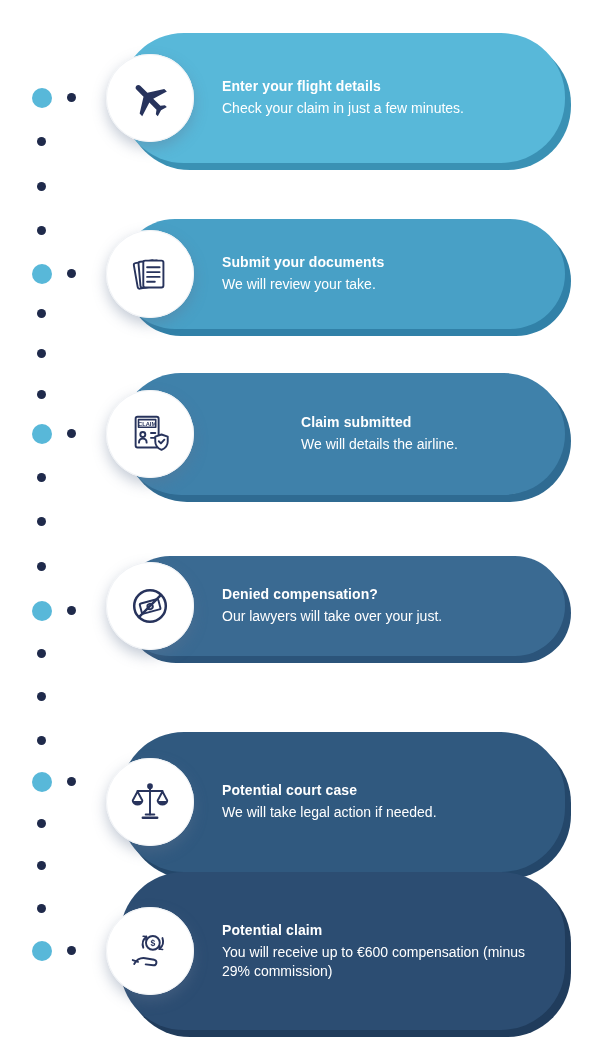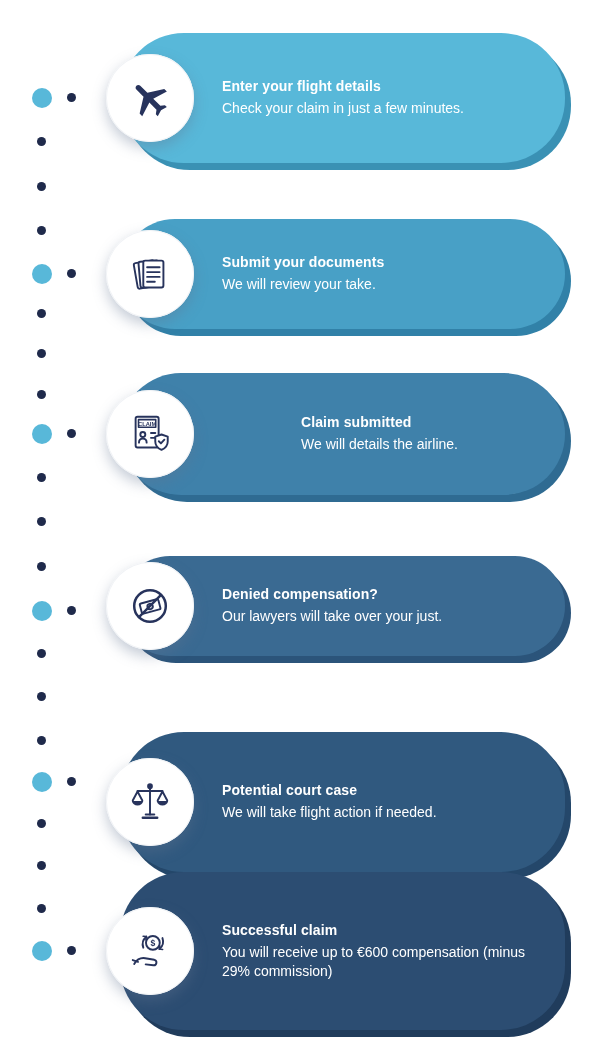--- a/index.html
+++ b/index.html
@@ -168,36 +168,36 @@
         <path d="M11 13l-5 9.5M11 13l5 9.5"></path>
         <path d="M5 23a6.2 6.2 0 0 0 12 0z" fill="currentColor" stroke="none"></path>
         <path d="M37 13l-5 9.5M37 13l5 9.5"></path>
         <path d="M31 23a6.2 6.2 0 0 0 12 0z" fill="currentColor" stroke="none"></path>
         <line x1="19.5" y1="37" x2="28.5" y2="37"></line>
         <line x1="16.5" y1="40.5" x2="31.5" y2="40.5" stroke-width="2.6"></line>
       </svg>
     </div>
     <div class="card-content">
       <h2>Potential court case</h2>
-      <p>We will take flight action if needed.</p>
+      <p>We will take legal action if needed.</p>
     </div>
   </section>
 
   <section class="card card5" style="background-color: rgb(44, 77, 114); box-shadow: rgb(32, 60, 92) 6px 7px 0px 0px;">
     <div class="icon-circle">
       <svg viewBox="0 0 48 48" width="46" height="46" fill="none" stroke="currentColor" stroke-width="2" stroke-linecap="round" stroke-linejoin="round">
         <circle cx="27" cy="15.5" r="7.2" fill="#ffffff"></circle>
         <text class="icon-text" x="27" y="19" text-anchor="middle" font-size="9" font-weight="bold" fill="currentColor" stroke="none">$</text>
         <path d="M17 20.5a10.5 10.5 0 0 1 3.2-11.5"></path>
         <path d="M20.2 9l-3.4-0.4M20.2 9l-0.5 3.2" stroke-width="1.6"></path>
         <path d="M37 10.5a10.5 10.5 0 0 1-3.2 11.5"></path>
         <path d="M33.8 22l3.4 0.4M33.8 22l0.5-3.2" stroke-width="1.6"></path>
         <path d="M7.5 37.5c2.8-4.6 7-6.7 11.5-6l9.5 1.7a2.9 2.9 0 0 1-1 5.7l-8-0.9" fill="#ffffff"></path>
         <path d="M6 33.5l5.5 1.8"></path>
       </svg>
     </div>
     <div class="card-content">
-      <h2>Successful claim</h2>
+      <h2>Potential claim</h2>
       <p>You will receive up to €600 compensation (minus 29% commission)</p>
     </div>
   </section>
 
 </div>
 
 </body></html>

